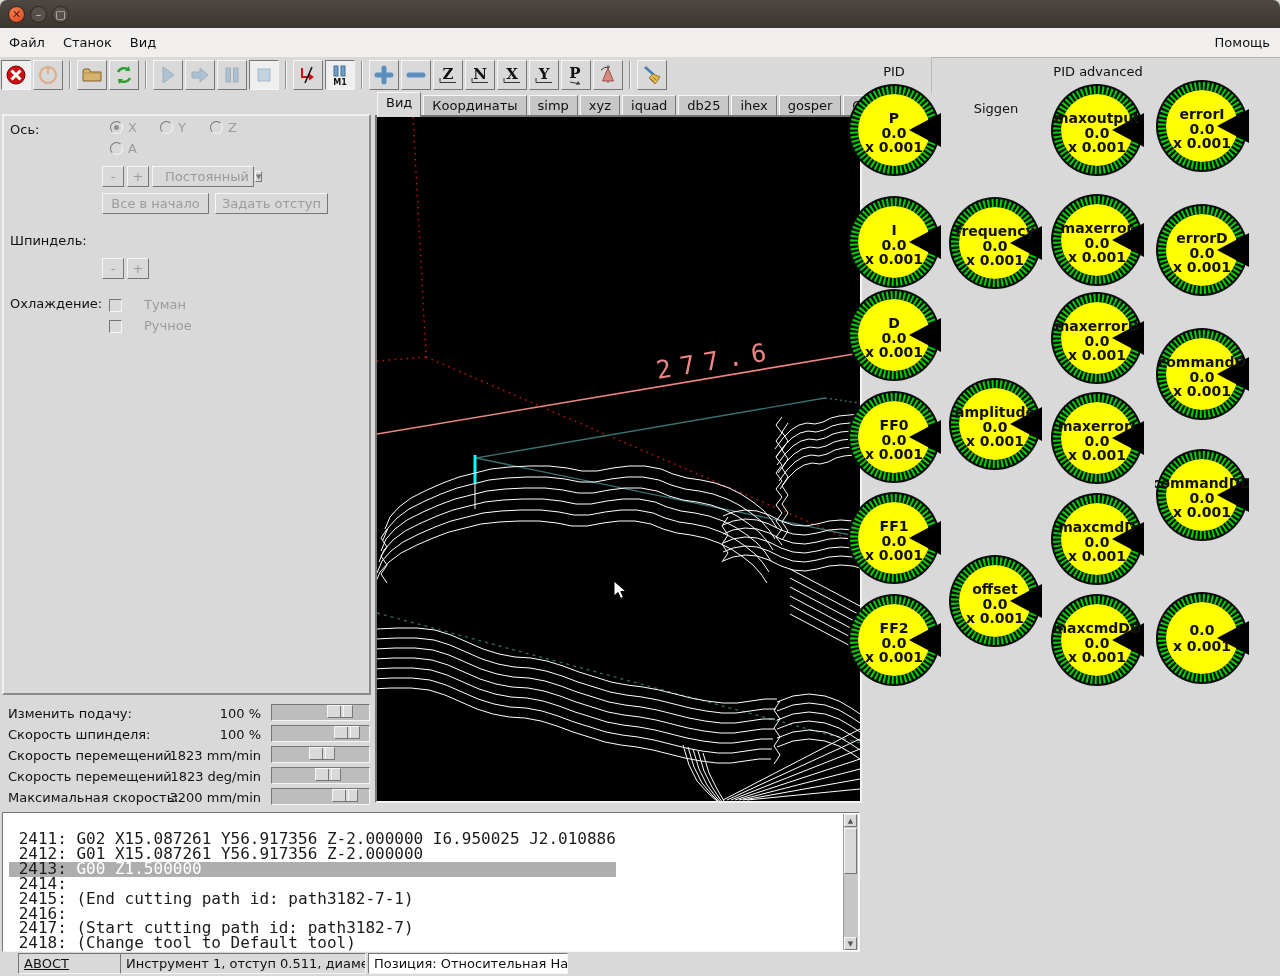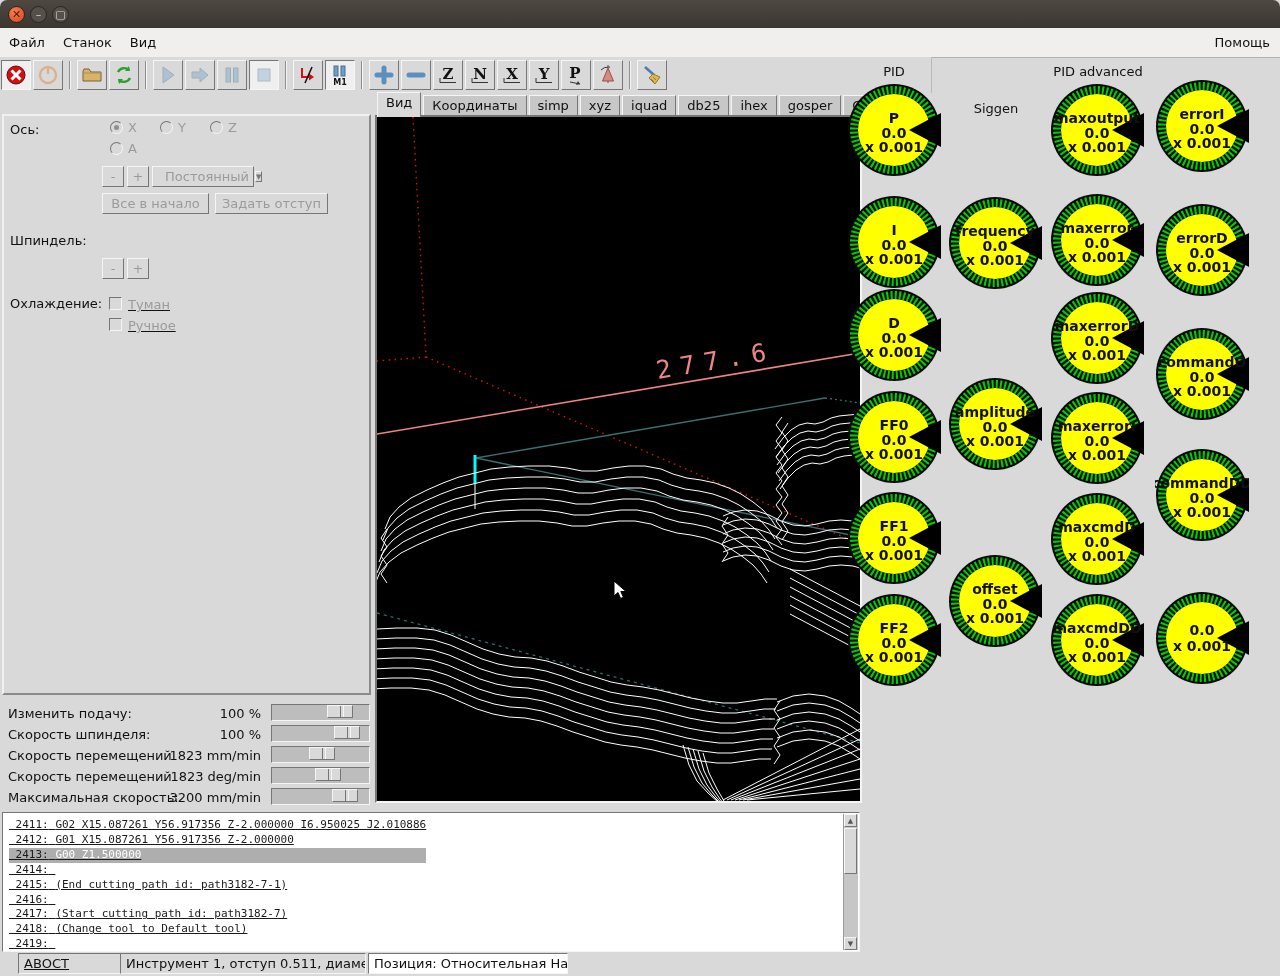--- a/index.html
+++ b/index.html
@@ -34,21 +34,21 @@
     border-bottom:none;background:#c7c7c7;height:16px;margin-right:2px;white-space:nowrap;}
   .tab.active{background:#d9d9d9;height:19px;position:relative;z-index:2;}
   
   #leftframe{position:absolute;left:2px;top:114px;width:369px;height:581px;
     border:2px solid;border-color:#f0f0f0 #8a8a8a #8a8a8a #f0f0f0;background:#d9d9d9;box-sizing:border-box;}
   .lbl{position:absolute;white-space:nowrap;}
   .radio{position:absolute;display:flex;align-items:center;gap:5px;}
   .radio .ind{width:11px;height:11px;border-radius:50%;background:#d9d9d9;
     border:1px solid;border-color:#767676 #f5f5f5 #f5f5f5 #767676;position:relative;}
   .radio .ind.sel::after{content:"";position:absolute;left:3px;top:3px;width:5px;height:5px;border-radius:50%;background:#8f8f8f;}
-  .check{position:absolute;display:flex;align-items:flex-start;gap:6px;text-decoration:underline;}
+  .check{position:absolute;display:flex;align-items:flex-end;gap:22px;}
   .check .box{width:11px;height:11px;background:#d9d9d9;border:1px solid;border-color:#767676 #f5f5f5 #f5f5f5 #767676;}
   .tkbtn{position:absolute;display:flex;align-items:center;justify-content:center;
     background:#d9d9d9;border:1px solid;border-color:#f5f5f5 #767676 #767676 #f5f5f5;box-sizing:border-box;}
   .combo .arrowbox{width:13px;height:9px;margin-left:6px;background:#d9d9d9;
     border:1px solid;border-color:#f5f5f5 #767676 #767676 #f5f5f5;display:flex;align-items:center;justify-content:center;
     font-size:7px;color:#777;}
   
   .ovrow{position:absolute;left:0;width:373px;height:21px;}
   .ovlabel{position:absolute;left:8px;top:3px;white-space:nowrap;}
   .ovvalue{position:absolute;right:112px;top:3px;white-space:nowrap;}
@@ -63,22 +63,22 @@
     border:2px solid;border-color:#767676 #f5f5f5 #f5f5f5 #767676;background:#000;box-sizing:border-box;}
   #dro{position:absolute;left:18px;top:8px;margin:0;color:#fff;
     font-family:"DejaVu Sans Mono","Liberation Mono",monospace;font-weight:bold;font-size:14px;line-height:18.5px;}
   
   #rightpanel{position:absolute;left:842px;top:56px;width:414px;height:754px;}
   .vcphead{position:absolute;transform:translateX(-50%);white-space:nowrap;}
   .dial{position:absolute;width:94px;height:94px;}
   
   #gcode{position:absolute;left:2px;top:812px;width:858px;height:140px;background:#fff;
     border:1px solid;border-color:#767676 #f5f5f5 #f5f5f5 #767676;box-sizing:border-box;overflow:hidden;}
-  #gcodelines{position:absolute;left:6px;top:5px;font-family:"DejaVu Sans Mono","Liberation Mono",monospace;
-    font-size:11px;line-height:14.9px;white-space:pre;color:#1a1a1a;text-decoration:underline;}
+  #gcodelines{position:absolute;left:6px;top:19px;font-family:"DejaVu Sans Mono","Liberation Mono",monospace;
+    font-size:16px;line-height:14.9px;white-space:pre;color:#1a1a1a;}
   .gl.hl{background:#aeaeae;}
   .gl.hl .code{color:#fff;}
   #gscroll{position:absolute;right:1px;top:1px;width:14px;height:136px;background:#c6c6c6;
     border-left:1px solid #9a9a9a;}
   .sarrow{position:absolute;left:0;width:13px;height:13px;background:#d9d9d9;
     border:1px solid;border-color:#f5f5f5 #767676 #767676 #f5f5f5;box-sizing:border-box;
     display:flex;align-items:center;justify-content:center;font-size:7px;color:#555;}
   #sthumb{position:absolute;left:0;top:14px;width:13px;height:46px;background:#d9d9d9;
     border:1px solid;border-color:#f5f5f5 #767676 #767676 #f5f5f5;box-sizing:border-box;}
   

